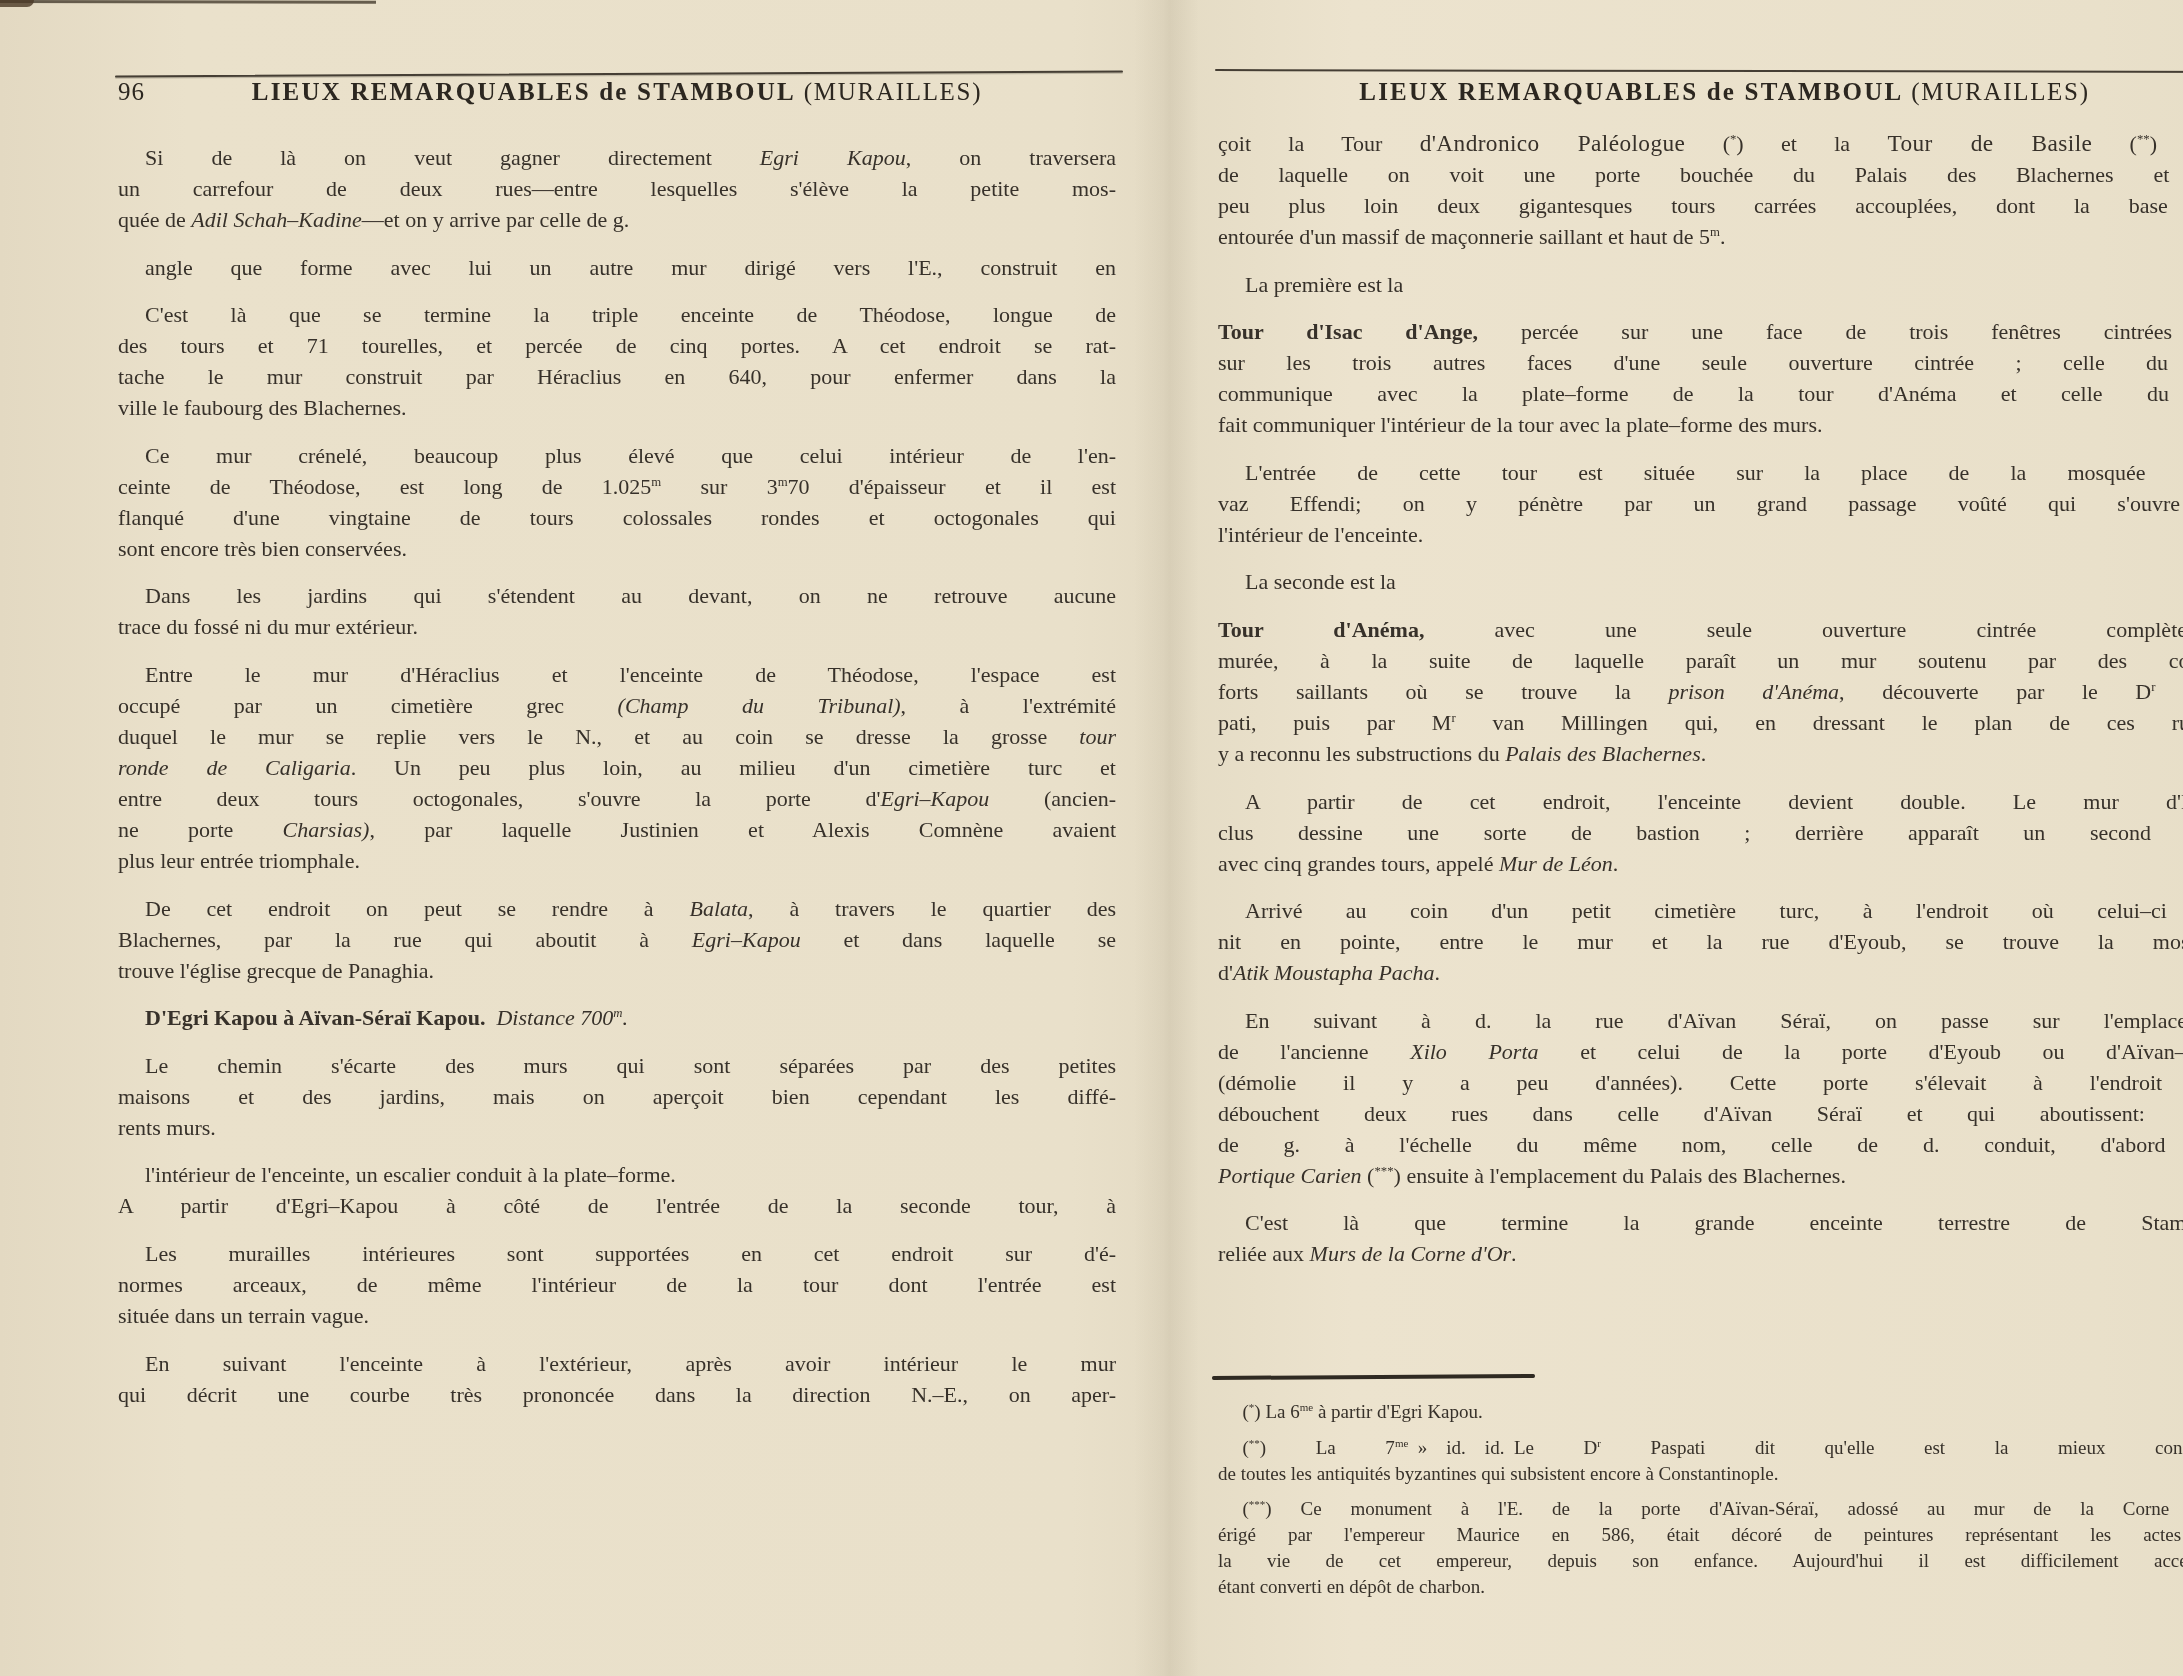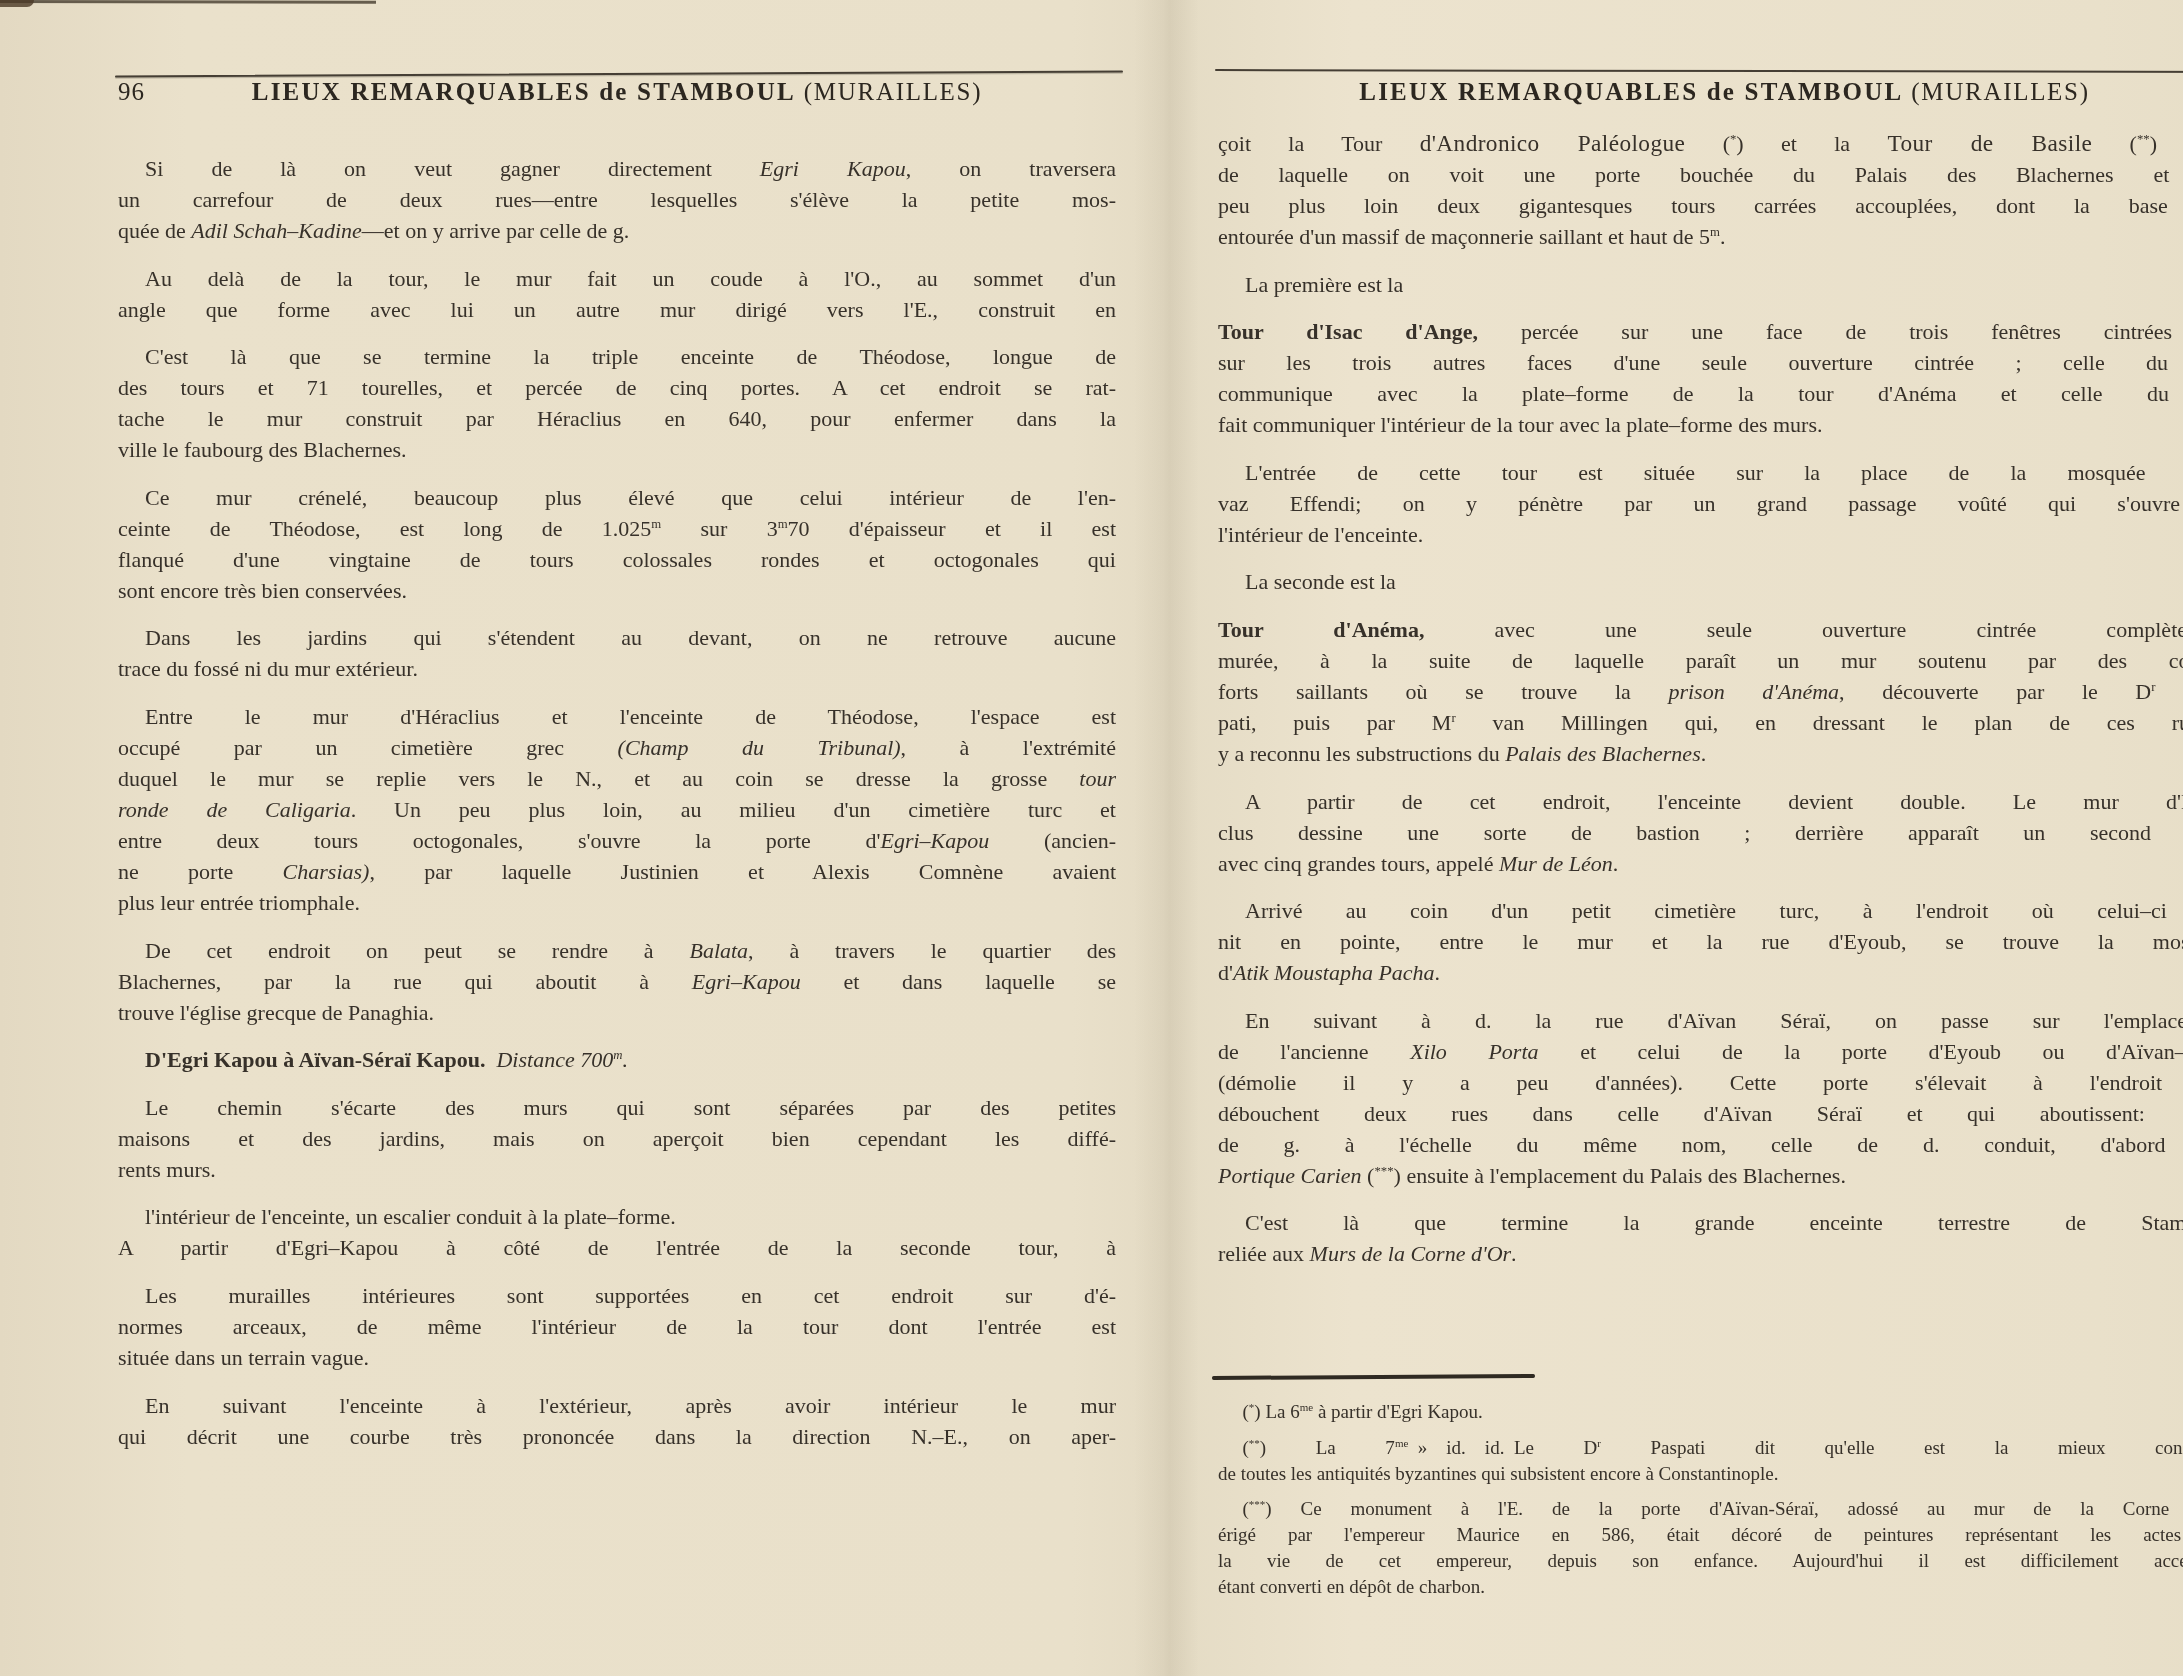--- a/index.html
+++ b/index.html
@@ -26,21 +26,21 @@
   .page-num{width:79px;font-size:25px;letter-spacing:0.9px;}
   .page-num.right{text-align:right;}
   .header-title{flex:1;text-align:center;font-size:25px;letter-spacing:1.7px;white-space:nowrap;margin-top:48px;}
   .header-title .s-b{font-weight:bold;letter-spacing:2.2px;}
 
   .head-rule{position:absolute;top:73px;left:-2.6px;width:101%;height:2.2px;background:#453e34;border-radius:1.3px;}
   .head-rule.l{transform:rotate(-0.28deg);box-shadow:0 1.3px 0 rgba(69,62,52,.25);}
   .head-rule.r{top:70px;transform:rotate(0.1deg);}
 
   .body-text{position:absolute;left:0;right:0;font-size:22px;}
-  .page-left  .body-text{top:153px;}
+  .page-left  .body-text{top:142px;}
   .page-right .body-text{top:128px;}
 
   .line{line-height:31px;height:31px;overflow:hidden;text-align:justify;text-align-last:justify;}
   .line.last{text-align-last:auto;}
   .para + .para{margin-top:16.6px;}
   .para .line:first-child{text-indent:27px;}
   .para.noindent .line:first-child{text-indent:0;}
   .para.heading .line{text-align-last:auto;}
 
   .s-n{}
@@ -71,21 +71,20 @@
     <div class="page-num"></div>
   </div>
   <div class="head-rule l"></div>
   <div class="body-text">
       <div class="para">
         <div class="line"><span class="s-n">Si de là on veut gagner directement </span><span class="s-i">Egri Kapou</span><span class="s-n">, on traversera</span></div>
         <div class="line"><span class="s-n">un carrefour de deux rues—entre lesquelles s'élève la petite mos-</span></div>
         <div class="line last"><span class="s-n">quée de </span><span class="s-i">Adil Schah–Kadine</span><span class="s-n">—et on y arrive par celle de g.</span></div>
       </div>
       <div class="para">
-        <div class="line"><span class="s-n">Au delà de la tour, le mur fait un coude à l'O., au sommet d'un</span></div>
         <div class="line"><span class="s-n">angle que forme avec lui un autre mur dirigé vers l'E., construit en</span></div>
       </div>
       <div class="para">
         <div class="line"><span class="s-n">C'est là que se termine la triple enceinte de Théodose, longue de</span></div>
         <div class="line"><span class="s-n">des tours et 71 tourelles, et percée de cinq portes. A cet endroit se rat-</span></div>
         <div class="line"><span class="s-n">tache le mur construit par Héraclius en 640, pour enfermer dans la</span></div>
         <div class="line last"><span class="s-n">ville le faubourg des Blachernes.</span></div>
       </div>
       <div class="para">
         <div class="line"><span class="s-n">Ce mur crénelé, beaucoup plus élevé que celui intérieur de l'en-</span></div>

